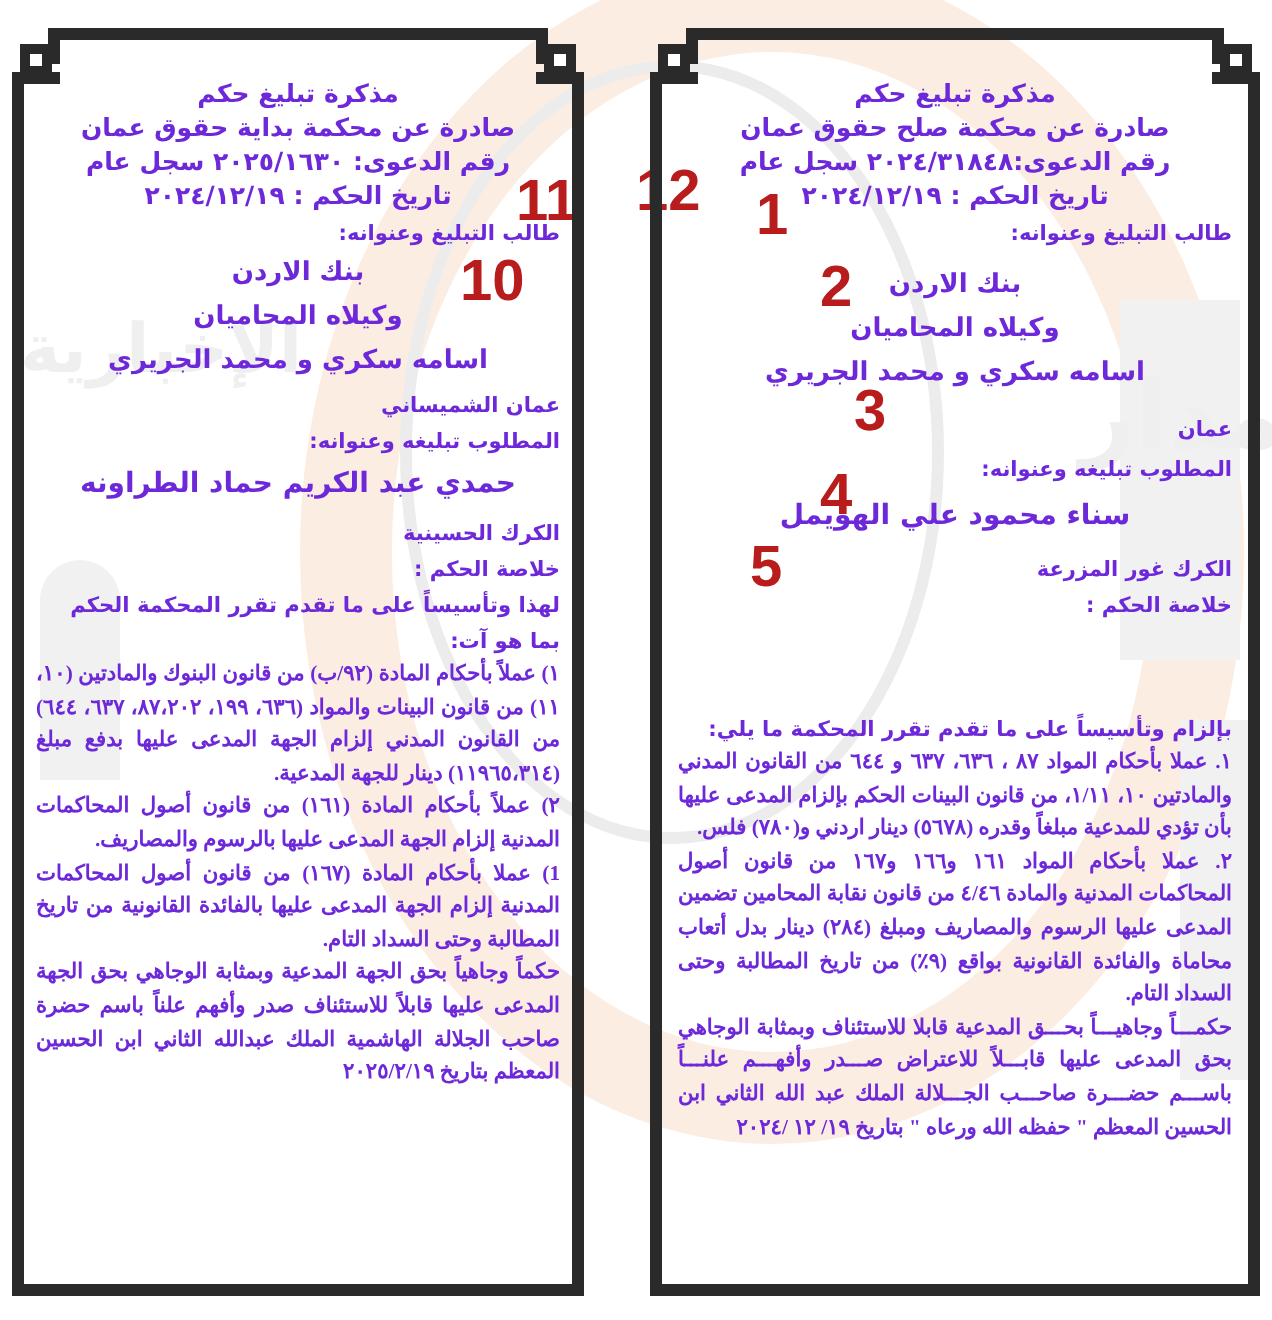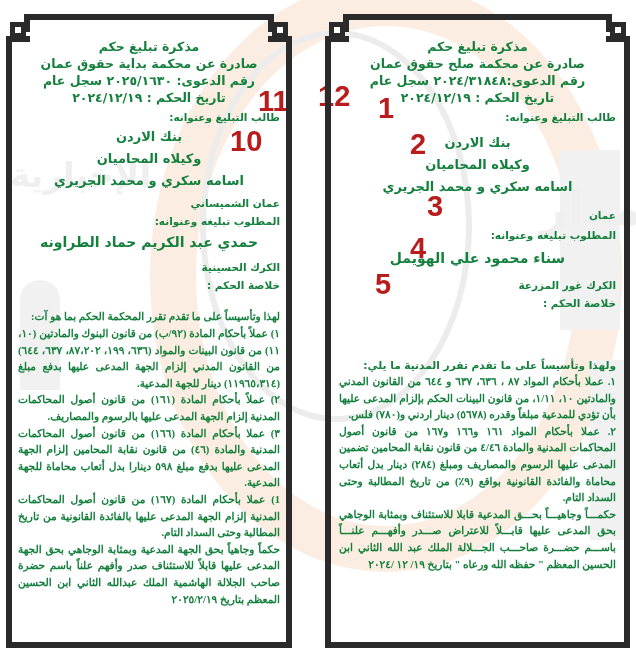--- a/index.html
+++ b/index.html
@@ -4,21 +4,21 @@
 <style>
   html,body{margin:0;padding:0;}
   body{width:636px;height:660px;background:#ffffff;position:relative;overflow:hidden;font-family:"DejaVu Sans",sans-serif;}
   .wm{position:absolute;pointer-events:none;}
   .wm-ring{position:absolute;left:150px;top:-20px;width:380px;height:500px;border-radius:50%;border:46px solid #fbe6d6;opacity:.7;}
   .wm-ring2{position:absolute;left:200px;top:30px;width:260px;height:380px;border-radius:50%;border:6px solid #ececec;}
   .wm-num{position:absolute;color:#b91c1c;font-size:29px;font-family:"Liberation Sans",sans-serif;font-weight:bold;}
   .wm-text{position:absolute;color:#efefef;font-size:48px;font-weight:bold;font-family:"DejaVu Sans",sans-serif;}
   .wm-block{position:absolute;background:#f1f1f1;}
 
-  .notice{position:absolute;box-sizing:border-box;background:transparent;direction:rtl;color:#15803d;border-radius:15px;}
+  .notice{position:absolute;box-sizing:border-box;background:transparent;direction:rtl;color:#6d28d9;border-radius:15px;}
   .frame{position:absolute;border:6px solid #2a2a2a;box-sizing:border-box;}
   .frame-top{position:absolute;height:6px;background:#2a2a2a;}
   .corner{position:absolute;width:14px;height:14px;border:5px solid #2a2a2a;background:#fff;box-sizing:content-box;}
   .corner-step{position:absolute;background:#2a2a2a;}
 
   .content{position:absolute;left:0;right:0;}
   .hdr{text-align:center;font-weight:bold;font-size:12.5px;line-height:17px;}
   .lbl{font-size:10.5px;line-height:18px;font-weight:bold;}
   .party{text-align:center;font-weight:bold;font-size:13px;line-height:22px;}
   .party-big{text-align:center;font-weight:bold;font-size:14px;line-height:24px;}
@@ -64,21 +64,21 @@
     <div class="hdr">تاريخ الحكم : ٢٠٢٤/١٢/١٩</div>
     <div class="lbl" style="margin-top:2px;">طالب التبليغ وعنوانه:</div>
     <div class="party" style="margin-top:6px;">بنك الاردن</div>
     <div class="party">وكيلاه المحاميان</div>
     <div class="party">اسامه سكري و محمد الجريري</div>
     <div class="lbl" style="margin-top:8px;">عمان</div>
     <div class="lbl" style="margin-top:2px;">المطلوب تبليغه وعنوانه:</div>
     <div class="party-big" style="margin-top:2px;">سناء محمود علي الهويمل</div>
     <div class="lbl" style="margin-top:6px;">الكرك غور المزرعة</div>
     <div class="lbl">خلاصة الحكم :</div>
-    <div class="lead" style="margin-top:44px;">ولهذا وتأسيساً على ما تقدم تقرر المدنية ما يلي:</div>
+    <div class="lead" style="margin-top:44px;">بإلزام وتأسيساً على ما تقدم تقرر المحكمة ما يلي:</div>
     <div class="body">
       <p>١. عملا بأحكام المواد ٨٧ ، ٦٣٦، ٦٣٧ و ٦٤٤ من القانون المدني والمادتين ١٠، ١/١١، من قانون البينات الحكم بإلزام المدعى عليها بأن تؤدي للمدعية مبلغاً وقدره (٥٦٧٨) دينار اردني و(٧٨٠) فلس.</p>
       <p>٢. عملا بأحكام المواد ١٦١ و١٦٦ و١٦٧ من قانون أصول المحاكمات المدنية والمادة ٤/٤٦ من قانون نقابة المحامين تضمين المدعى عليها الرسوم والمصاريف ومبلغ (٢٨٤) دينار بدل أتعاب محاماة والفائدة القانونية بواقع (٩٪) من تاريخ المطالبة وحتى السداد التام.</p>
       <p>حكمـــاً وجاهيـــاً بحـــق المدعية قابلا للاستئناف وبمثابة الوجاهي بحق المدعى عليها قابـــلاً للاعتراض صـــدر وأفهـــم علنـــاً باســـم حضـــرة صاحـــب الجـــلالة الملك عبد الله الثاني ابن الحسين المعظم " حفظه الله ورعاه " بتاريخ ١٩/ ١٢ /٢٠٢٤</p>
     </div>
   </div>
 </div>
 
 <div class="notice" style="left:6px;top:14px;width:286px;height:634px;">
   <div class="frame-top" style="left:18px;right:18px;top:0;"></div>
@@ -97,22 +97,21 @@
     <div class="hdr">تاريخ الحكم : ٢٠٢٤/١٢/١٩</div>
     <div class="lbl" style="margin-top:2px;">طالب التبليغ وعنوانه:</div>
     <div class="party">بنك الاردن</div>
     <div class="party">وكيلاه المحاميان</div>
     <div class="party">اسامه سكري و محمد الجريري</div>
     <div class="lbl" style="margin-top:2px;text-align:right;">عمان الشميساني</div>
     <div class="lbl">المطلوب تبليغه وعنوانه:</div>
     <div class="party-big">حمدي عبد الكريم حماد الطراونه</div>
     <div class="lbl" style="margin-top:4px;">الكرك الحسينية</div>
     <div class="lbl">خلاصة الحكم :</div>
-    <div class="lead" style="margin-top:14px;font-family:Liberation Serif, serif;">لهذا وتأسيساً على ما تقدم تقرر المحكمة الحكم بما هو آت:</div>
+    <div class="lead" style="margin-top:0;">لهذا وتأسيساً على ما تقدم تقرر المحكمة الحكم بما هو آت:</div>
     <div class="body">
       <p>١) عملاً بأحكام المادة (٩٢/ب) من قانون البنوك والمادتين (١٠، ١١) من قانون البينات والمواد (٦٣٦، ١٩٩، ٨٧،٢٠٢، ٦٣٧، ٦٤٤) من القانون المدني إلزام الجهة المدعى عليها بدفع مبلغ (١١٩٦٥،٣١٤) دينار للجهة المدعية.</p>
       <p>٢) عملاً بأحكام المادة (١٦١) من قانون أصول المحاكمات المدنية إلزام الجهة المدعى عليها بالرسوم والمصاريف.</p>
-      <p>٣) عملا بأحكام المادة (١٦٦) من قانون أصول المحاكمات المدنية والمادة (٤٦) من قانون نقابة المحامين إلزام الجهة المدعى عليها بدفع مبلغ ٥٩٨ دينارا بدل أتعاب محاماة للجهة المدعية.</p>
       <p>1) عملا بأحكام المادة (١٦٧) من قانون أصول المحاكمات المدنية إلزام الجهة المدعى عليها بالفائدة القانونية من تاريخ المطالبة وحتى السداد التام.</p>
       <p>حكماً وجاهياً بحق الجهة المدعية وبمثابة الوجاهي بحق الجهة المدعى عليها قابلاً للاستئناف صدر وأفهم علناً باسم حضرة صاحب الجلالة الهاشمية الملك عبدالله الثاني ابن الحسين المعظم بتاريخ ٢٠٢٥/٢/١٩</p>
     </div>
   </div>
 </div>
 
 </body></html>

